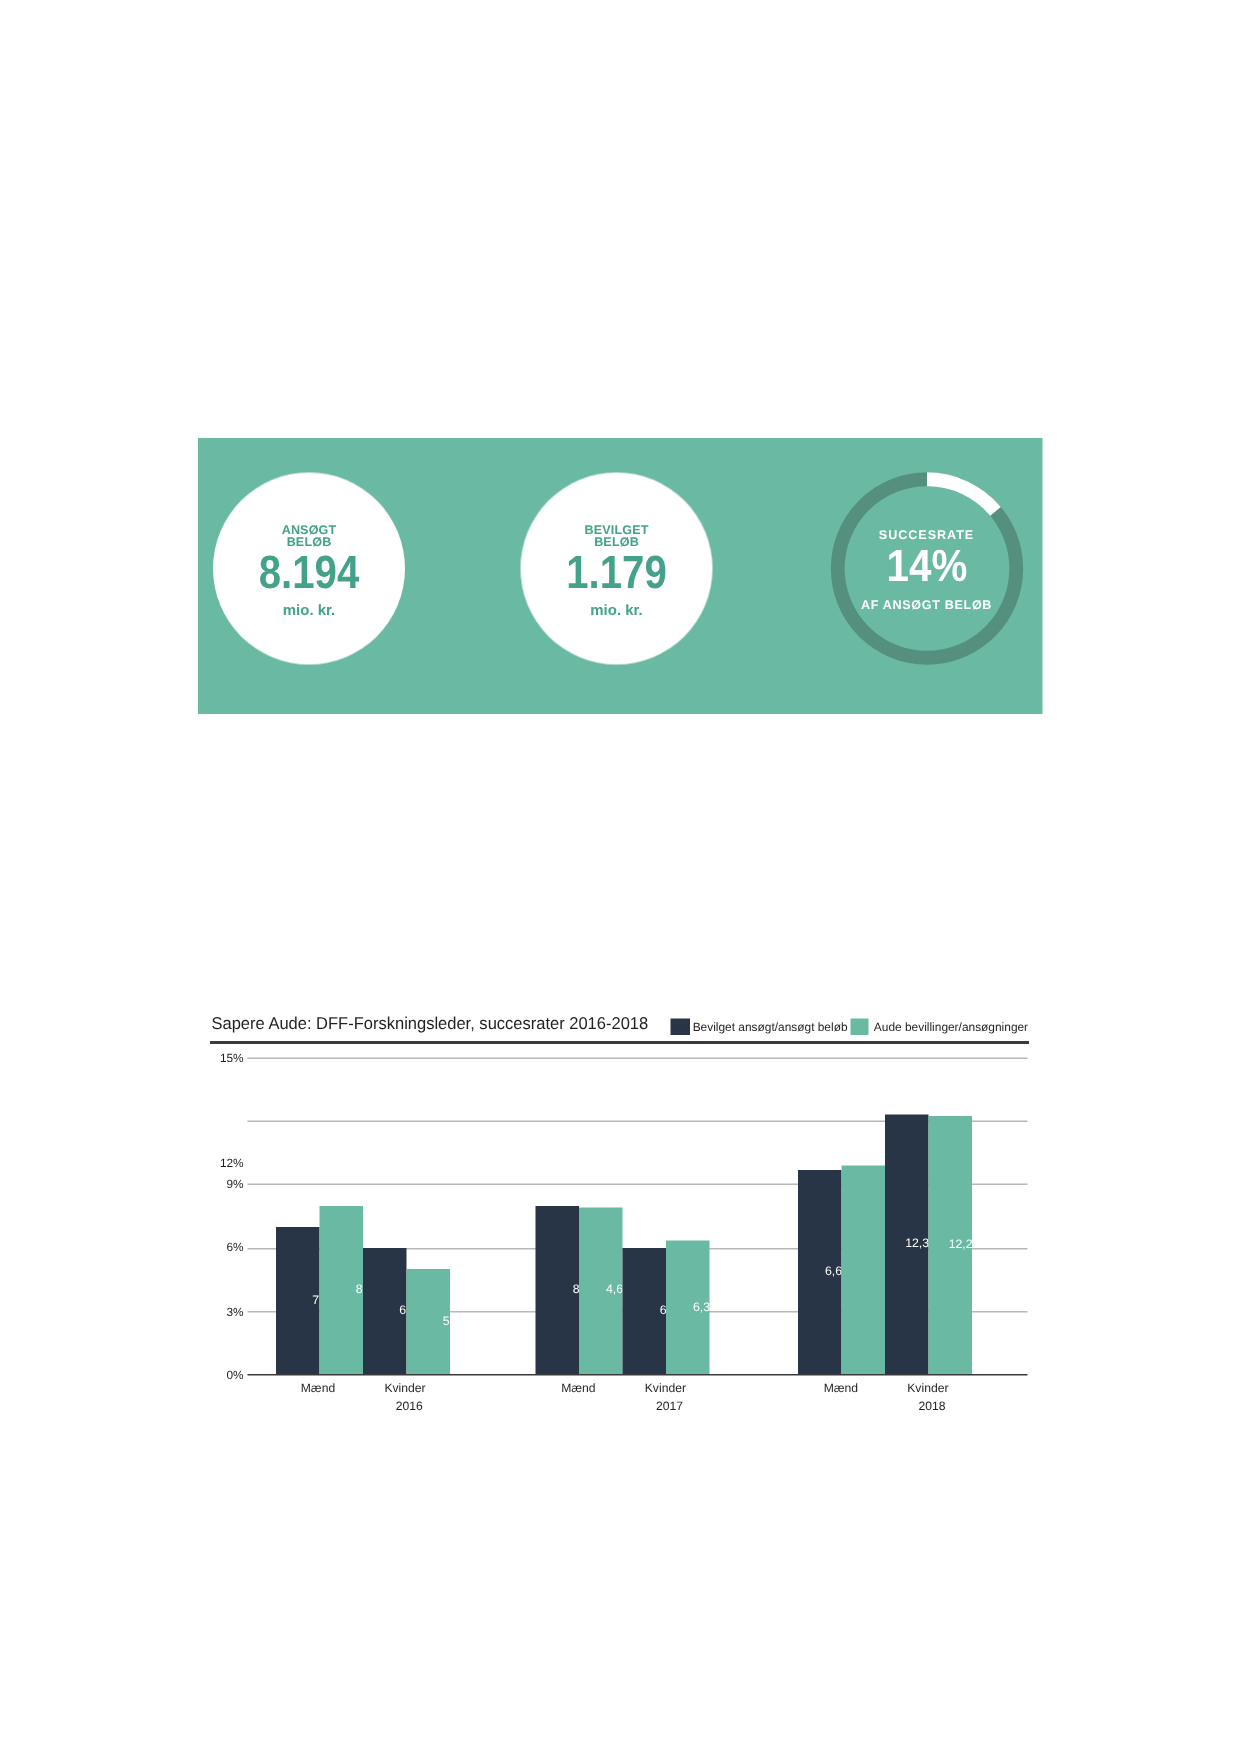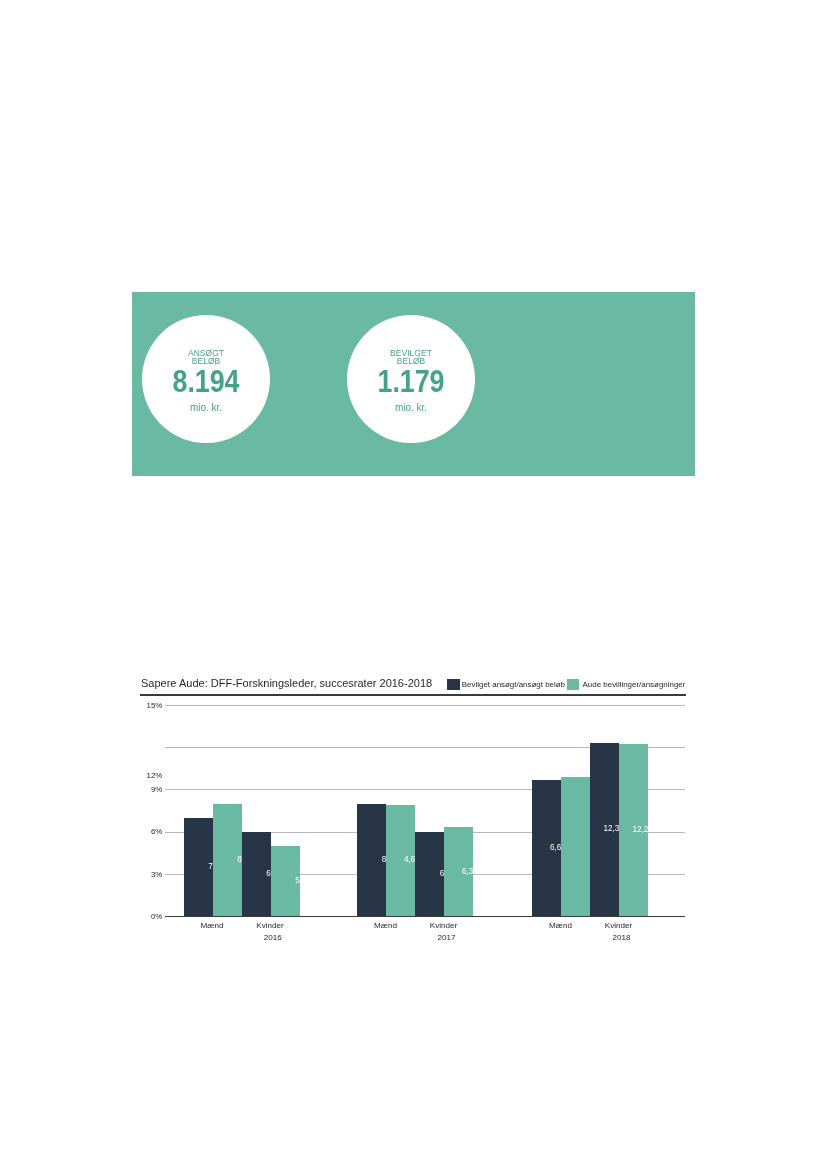--- a/index.html
+++ b/index.html
@@ -5,26 +5,26 @@
   html,body{margin:0;padding:0;}
   body{width:827px;height:1169px;background:#ffffff;
        font-family:"Liberation Sans",sans-serif;position:relative;overflow:hidden;
        -webkit-font-smoothing:antialiased;}
   .page{position:absolute;left:0;top:0;width:827px;height:1169px;transform:translateZ(0);}
 
   
   #kpi-panel{position:absolute;left:132px;top:292px;width:563px;height:184px;background:#6ab9a2;}
   .kpi-circle{position:absolute;border-radius:50%;background:#ffffff;transform:translateZ(0);}
   .kpi-inner{position:absolute;left:0;top:0;width:100%;height:100%;transform:translateZ(0);}
-  .kpi-cap{position:absolute;left:0;width:100%;top:33.5px;transform:translateZ(0);color:#43a289;font-weight:normal;
+  .kpi-cap{position:absolute;left:0;width:100%;top:33.5px;transform:translateZ(0);color:#43a289;font-weight:bold;
            font-size:8.4px;letter-spacing:.1px;line-height:8.9px;text-align:center;text-transform:uppercase;}
   .kpi-val{position:absolute;left:0;width:100%;top:54px;color:#43a289;font-weight:bold;
            font-size:31px;line-height:25px;text-align:center;transform:scaleX(.864) translateZ(0);}
   .kpi-unit{position:absolute;left:0;width:100%;top:87px;transform:translateZ(0);color:#43a289;font-size:10px;
-            line-height:11px;text-align:center;}
+            line-height:11px;text-align:center;font-weight:bold;}
 
   
   #donut-wrap{position:absolute;width:132px;height:132px;}
   #donut-wrap svg{display:block;}
   .donut-inner{position:absolute;left:0;top:0;width:132px;height:132px;transform:translateZ(0);}
   .donut-cap{position:absolute;left:0;width:100%;top:38.2px;transform:translateZ(0);color:#ffffff;font-weight:bold;
              font-size:8.4px;letter-spacing:.65px;line-height:8.6px;text-align:center;}
   .donut-val{position:absolute;left:0;width:100%;top:51.8px;color:#ffffff;font-weight:bold;
              font-size:30px;line-height:25px;text-align:center;transform:scaleX(.897) translateZ(0);}
   .donut-sub{position:absolute;left:0;width:100%;top:85.2px;transform:translateZ(0);color:#ffffff;font-weight:bold;
@@ -68,20 +68,31 @@
       <div class="kpi-inner">
         <div class="kpi-cap">
           <span>BEVILGET</span><br>
           <span>BELØB</span>
         </div>
         <div class="kpi-val">1.179</div>
         <div class="kpi-unit">mio. kr.</div>
       </div>
     </div>
 
+    <div id="donut-wrap" style="left:419.7px;top:21.35px;">
+      <svg width="132" height="132" viewBox="0 0 132 132">
+        <circle id="donut-track" cx="66" cy="66" r="59.5" fill="none" stroke="#55907f" stroke-width="9.2"></circle>
+        <path id="donut-arc" fill="none" stroke="#ffffff" stroke-width="9.2" d="M 66 6.5 A 59.5 59.5 0 0 1 111.67828459650529 27.872000887527975"></path>
+      </svg>
+      <div class="donut-inner">
+        <div class="donut-cap">SUCCESRATE</div>
+        <div class="donut-val">14%</div>
+        <div class="donut-sub">AF ANSØGT BELØB</div>
+      </div>
+    </div>
 
   </div>
 
   <div id="chart">
     <div id="chart-title">Sapere Aude: DFF-Forskningsleder, succesrater 2016-2018</div>
 
     <div class="legend" id="legend-0" style="left:315.3px;">
       <span class="legend-sw" style="background: rgb(39, 53, 70);"></span>
       <span class="legend-tx">Bevilget ansøgt/ansøgt beløb</span>
     </div>

